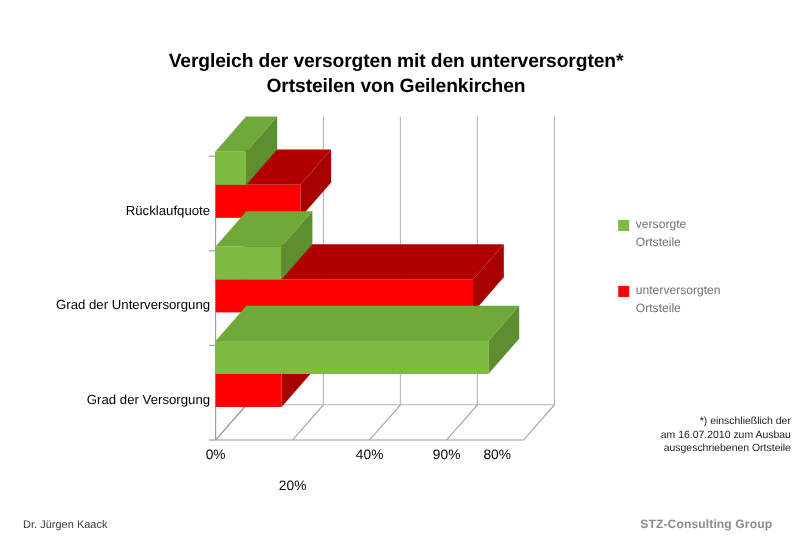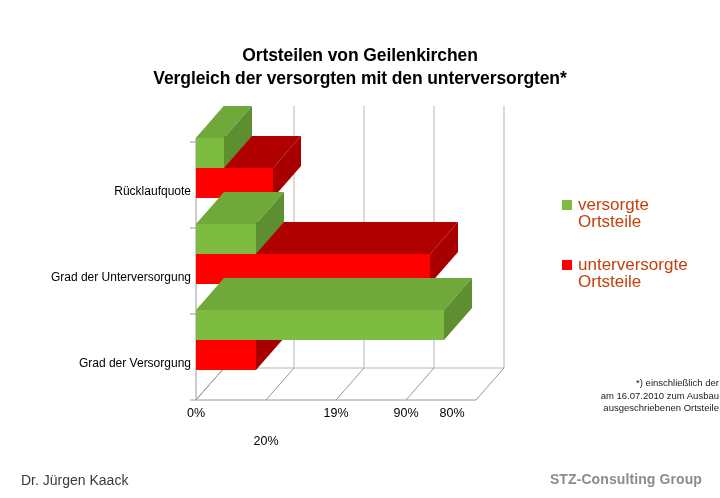--- a/index.html
+++ b/index.html
@@ -86,23 +86,23 @@
     margin-bottom: 26px;
   }
   .legend-swatch {
     width: 10px;
     height: 10px;
     margin-top: 4px;
     margin-right: 6px;
     flex: 0 0 auto;
   }
   .legend-text {
-    font-size: 17px;
+    font-size: 11px;
     line-height: 17px;
-    color: #c2410c;
+    color: #737373;
   }
   .legend-text .lt2 { display: block; }
 
   
   .footnote {
     position: absolute;
     left: 561px;
     top: 377px;
     width: 158px;
     font-size: 9.5px;
@@ -110,39 +110,39 @@
     color: #1a1a1a;
     text-align: right;
   }
   .footnote span { display: block; }
 
   
   .footer-left {
     position: absolute;
     left: 21px;
     top: 472px;
-    font-size: 14px;
+    font-size: 10px;
     color: #3a3a3a;
   }
   .footer-right {
     position: absolute;
     right: 18px;
     top: 471px;
-    font-size: 14px;
+    font-size: 11px;
     font-weight: bold;
     color: #8c8c8c;
     letter-spacing: 0.1px;
   }
 </style>
 </head>
 <body>
 
 <div class="slide-title">
+  <span class="t-line">Vergleich der versorgten mit den unterversorgten*</span>
   <span class="t-line">Ortsteilen von Geilenkirchen</span>
-  <span class="t-line">Vergleich der versorgten mit den unterversorgten*</span>
 </div>
 
 <div class="chart-area">
   <div class="plot">
 
     <svg class="grid-svg" viewBox="0 0 545 320" preserveAspectRatio="none">
 
       <line x1="196" y1="290" x2="476" y2="290" stroke="#9a9a9a" stroke-width="1"></line>
 
       <line x1="224" y1="258" x2="504" y2="258" stroke="#b5b5b5" stroke-width="1"></line>
@@ -206,42 +206,42 @@
 
       <g>
         <polygon points="196,200 444,200 472,168 224,168" fill="#6FA93A"></polygon>
         <polygon points="444,200 472,168 472,198 444,230" fill="#5D8F30"></polygon>
         <rect x="196" y="200" width="248" height="30" fill="#7DBC41"></rect>
       </g>
     </svg>
 
     <div class="xtick" style="left:170px;">0%</div>
     <div class="xtick" style="left:240px;margin-top:28px;">20%</div>
-    <div class="xtick" style="left:310px;">19%</div>
+    <div class="xtick" style="left:310px;">40%</div>
     <div class="xtick" style="left:380px;">90%</div>
     <div class="xtick" style="left:426px;text-align:center;">80%</div>
 
     <div class="ylabel" style="top:74px;">Rücklaufquote</div>
     <div class="ylabel" style="top:160px;">Grad der Unterversorgung</div>
     <div class="ylabel" style="top:246px;">Grad der Versorgung</div>
   </div>
 </div>
 
 <div class="legend">
   <div class="legend-row">
     <span class="legend-swatch" style="background:#7DBC41;"></span>
     <span class="legend-text">
       <span>versorgte</span>
       <span class="lt2">Ortsteile</span>
     </span>
   </div>
   <div class="legend-row">
     <span class="legend-swatch" style="background:#FF0000;"></span>
     <span class="legend-text">
-      <span>unterversorgte</span>
+      <span>unterversorgten</span>
       <span class="lt2">Ortsteile</span>
     </span>
   </div>
 </div>
 
 <div class="footnote">
   <span>*) einschließlich der</span>
   <span>am 16.07.2010 zum Ausbau</span>
   <span>ausgeschriebenen Ortsteile</span>
 </div>

